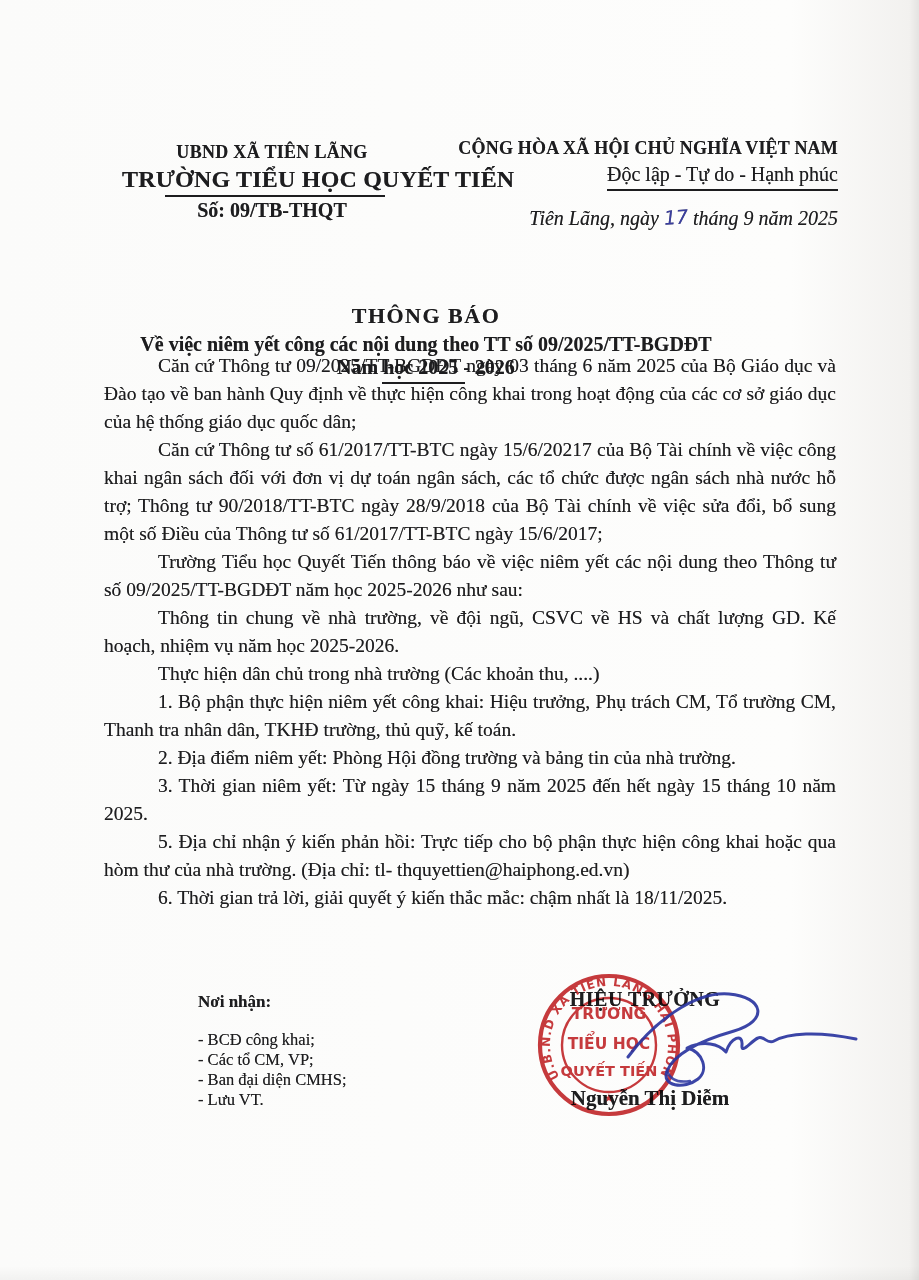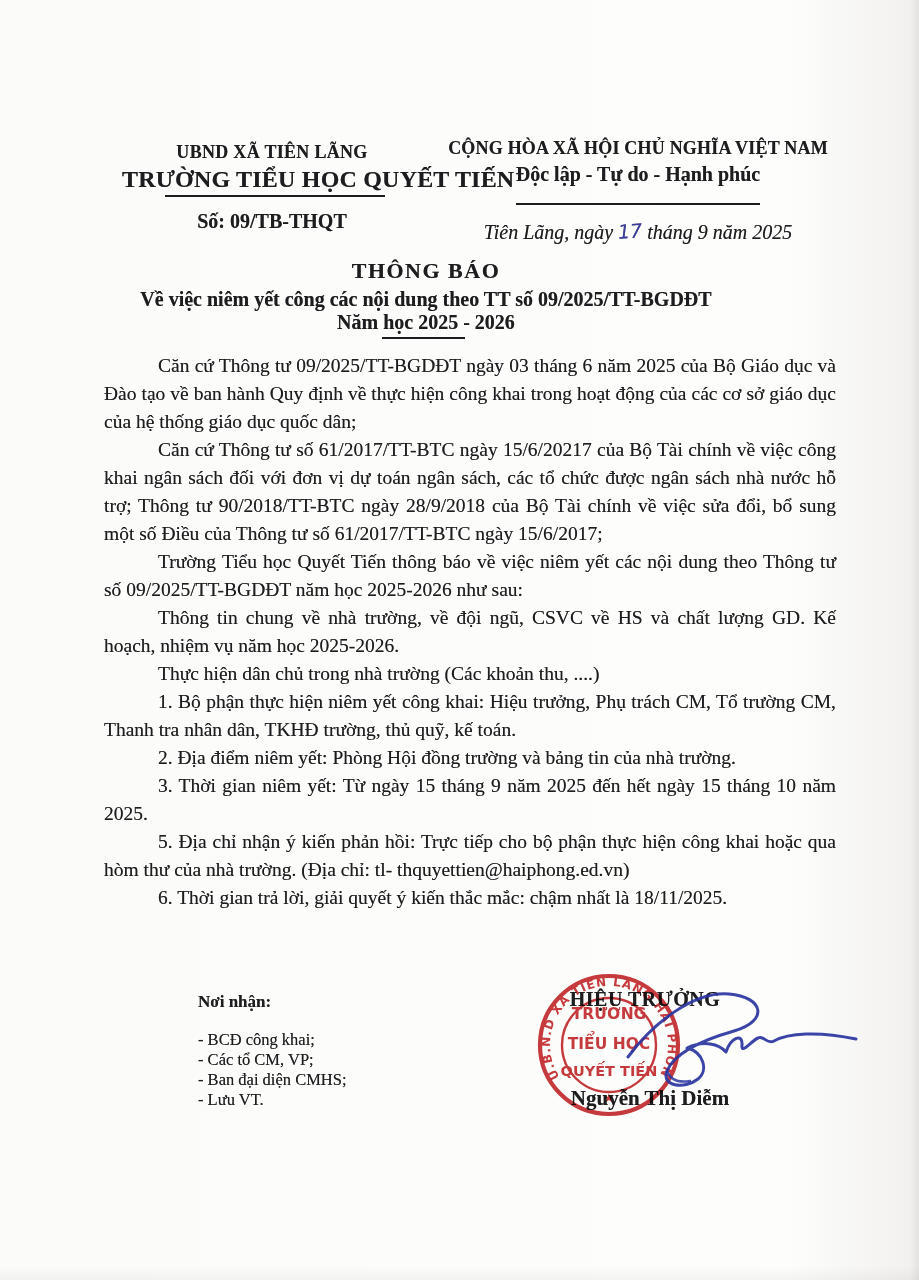--- a/index.html
+++ b/index.html
@@ -11,37 +11,37 @@
   }
   .page::after{ content:""; position:absolute; right:0; top:0; bottom:0; width:10px;
     background:linear-gradient(90deg, rgba(0,0,0,0), rgba(0,0,0,.06)); pointer-events:none;}
   .page::before{ content:""; position:absolute; left:0; right:0; bottom:0; height:14px;
     background:linear-gradient(180deg, rgba(0,0,0,0), rgba(0,0,0,.04)); pointer-events:none;}
 
   .ink { text-shadow:0 0 .5px rgba(20,20,20,.55); }
 
   
   .header-left  { position:absolute; left:122px; top:142px; width:300px; text-align:center; }
-  .header-right { position:absolute; left:438px; top:138px; width:400px; text-align:center; }
+  .header-right { position:absolute; left:438px; top:138px; width:400px; text-align:right; }
   .org-parent   { font-size:18px; font-weight:bold; white-space:nowrap; letter-spacing:.3px; }
   .org-name-wrap{ display:inline-block; position:relative; margin-top:3px; }
   .org-name     { font-size:24px; font-weight:bold; white-space:nowrap; letter-spacing:.2px; }
   .u-bar        { position:absolute; height:2px; background:#1d1d1f; }
   .org-underline{ left:11%; width:56%; bottom:-4px; }
-  .doc-number   { margin-top:17px; font-size:20px; font-weight:bold; }
+  .doc-number   { margin-top:6px; font-size:20px; font-weight:bold; }
   .national-line{ font-size:18px; font-weight:bold; white-space:nowrap; letter-spacing:.2px; }
-  .motto        { display:inline-block; margin-top:4px; font-size:20px; font-weight:bold;
-                  border-bottom:2px solid #1d1d1f; padding-bottom:17px; white-space:nowrap; }
+  .motto        { display:inline-block; margin-top:4px; font-size:20px; font-weight:normal;
+                  border-bottom:2px solid #1d1d1f; padding-bottom:3px; white-space:nowrap; }
   .date-line    { margin-top:16px; font-size:20px; font-style:italic; white-space:nowrap; }
   .hand-day     { color:#3a3e9f; font-family:"DejaVu Sans", sans-serif; font-size:19px;
                   font-style:italic; display:inline-block; transform:rotate(-4deg) translateY(-1px); }
 
   
   .title-block  { position:absolute; left:0; top:258px; width:852px; text-align:center; }
-  .title-main   { font-size:22px; font-weight:bold; letter-spacing:1.5px; }
+  .title-main   { font-size:22px; font-weight:bold; letter-spacing:1.5px;margin-top:45px; }
   .title-sub    { font-size:20px; font-weight:bold; margin-top:4px; }
   .title-year-wrap{ display:inline-block; position:relative; }
   .title-year   { font-size:20px; font-weight:bold; }
   .year-underline{ left:25%; width:47%; bottom:-5px; }
 
   
   .body-text    { position:absolute; left:104px; top:352px; width:732px;
                   font-size:19.5px; line-height:28px; text-align:justify; }
   .body-text p  { margin:0; text-indent:54px; }
 

